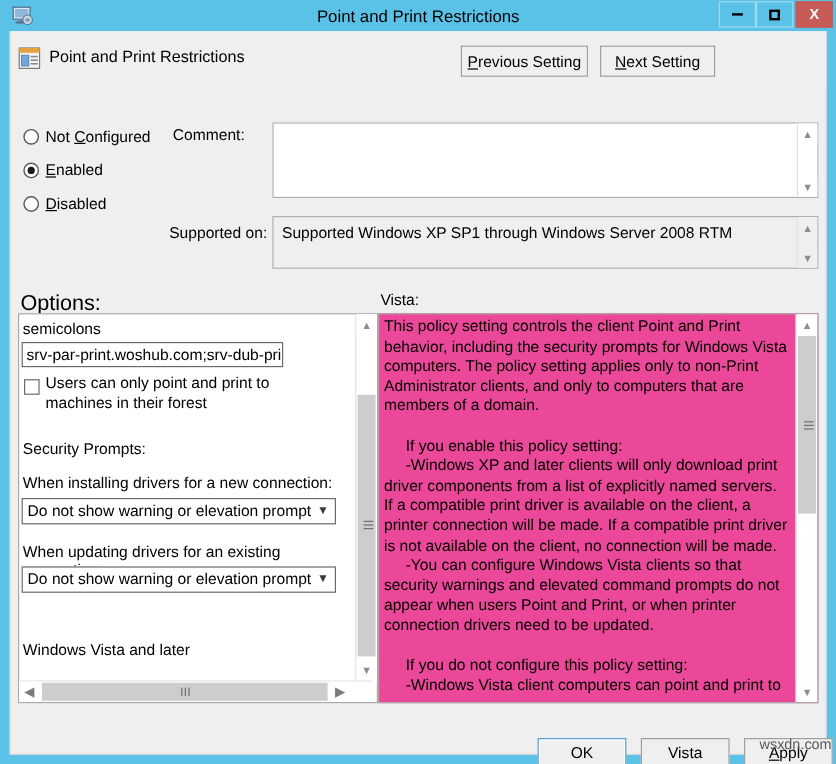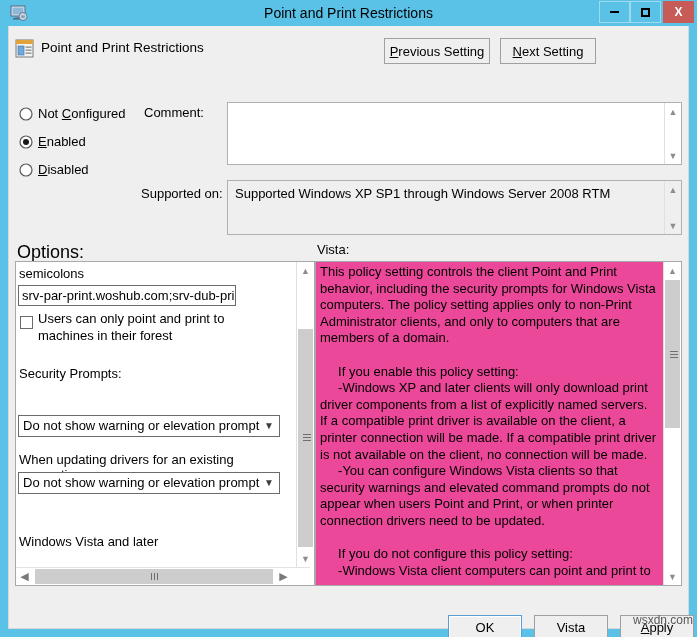--- a/index.html
+++ b/index.html
@@ -76,21 +76,21 @@
     position: absolute; left: 135px; top: 79px; font-size: 13px; color: #000;
   }
   #lbl-supported {
     position: absolute; left: 132px; top: 160px; font-size: 13px; color: #000;
   }
   #comment-box {
     position: absolute; left: 218px; top: 76px; width: 455px; height: 63px;
     background: #fff; border: 1px solid #b0b0b0;
   }
   #supported-box {
-    position: absolute; left: 218px; top: 154px; width: 455px; height: 55px;
+    position: absolute; left: 218px; top: 154px; width: 455px; height: 44px;
     background: #efefef; border: 1px solid #b0b0b0;
   }
   #supported-text {
     position: absolute; left: 7px; top: 5px; font-size: 13px; color: #000;
     white-space: nowrap;
   }
 
   
   .vsb {
     position: absolute; top: 0; right: 0; width: 17px; height: 100%;
@@ -301,20 +301,21 @@
   <div id="lbl-options">Options:</div>
   <div id="lbl-help">Vista:</div>
 
   <div id="options-panel">
     <div id="options-inner">
       <div id="opt-semicolons">semicolons</div>
       <div id="opt-servers-input">srv-par-print.woshub.com;srv-dub-print</div>
       <div id="opt-forest-cb"></div>
       <div id="opt-forest-label">Users can only point and print to machines in their forest</div>
       <div id="opt-secprompts">Security Prompts:</div>
+      <div id="opt-lbl-install">When installing drivers for a new connection:</div>
       <div class="combo" id="combo-install">
         <span class="combo-text">Do not show warning or elevation prompt</span>
         <span class="combo-arrow">▼</span>
       </div>
       <div id="opt-lbl-update">When updating drivers for an existing connection:</div>
       <div class="combo" id="combo-update">
         <span class="combo-text">Do not show warning or elevation prompt</span>
         <span class="combo-arrow">▼</span>
       </div>
       <div id="opt-lbl-vista">Windows Vista and later</div>

